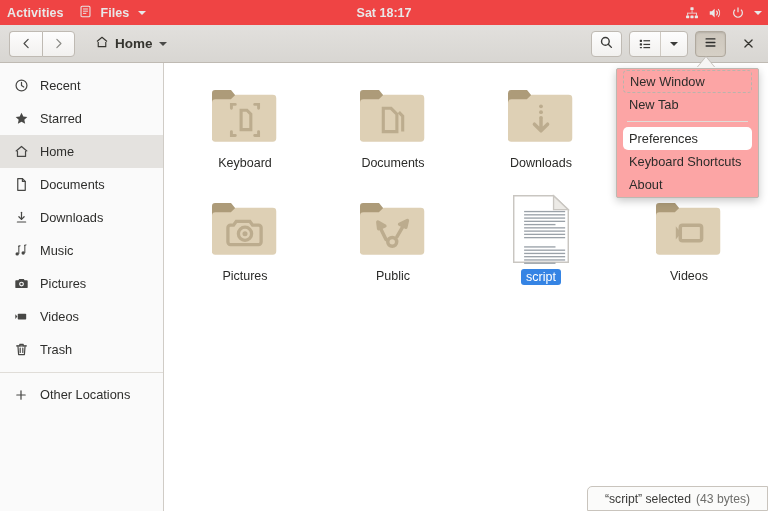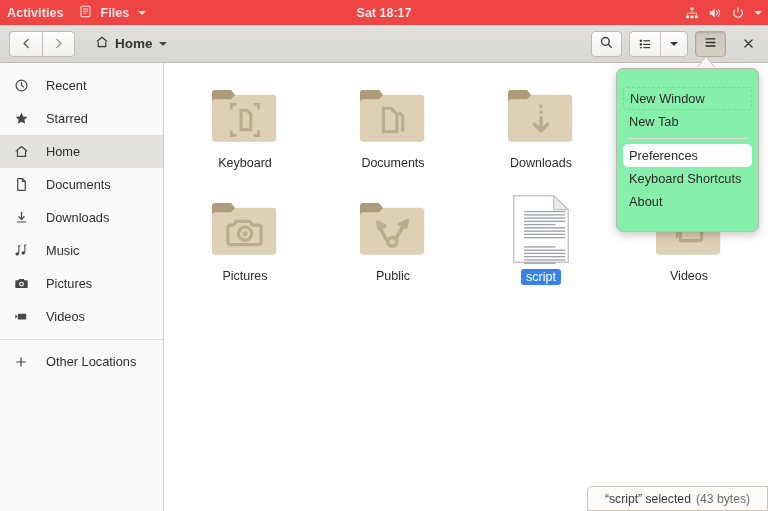--- a/index.html
+++ b/index.html
@@ -74,21 +74,21 @@
     color: #35342f; font-size: 15px; margin-left: 2px;
   }
 
   
   .sidebar {
     position: absolute; left: 0; top: 63px; width: 164px; height: 448px;
     background: #fafafa; border-right: 1px solid #d0ccc6;
     padding-top: 6px; overflow: hidden;
   }
   .side-item {
-    height: 33px; display: flex; align-items: center; gap: 17px;
+    height: 33px; display: flex; align-items: center; gap: 11px;
     padding-left: 13px; font-size: 12.8px; color: #2e2e2c;
   }
   .side-item.sel { background: #e4e2df; }
   .side-icon { width: 16px; display: flex; align-items: center; justify-content: center; color: #474745; }
   .side-sep { height: 1px; background: #e0ddd8; margin: 6px 0 5px 0; }
 
   
   .content {
     position: absolute; left: 165px; top: 63px; width: 603px; height: 448px;
     background: #fff; overflow: hidden;
@@ -106,22 +106,22 @@
     margin-top: 5px; font-size: 12.5px; color: #2b2b29;
     max-width: 138px; text-align: center; white-space: nowrap;
   }
   .flabel.sel {
     background: #3584e4; color: #fff; border-radius: 3px; padding: 1px 5px;
   }
 
   
   .menu {
     position: absolute; left: 616px; top: 68px; width: 143px;
-    background: #86efac; border: 1px solid #bdb8b1; border-radius: 7px;
-    box-shadow: 0 3px 9px rgba(0,0,0,.22); padding: 18px 6px; z-index: 40;
+    background: #fca5a5; border: 1px solid #bdb8b1; border-radius: 2px;
+    box-shadow: 0 3px 9px rgba(0,0,0,.22); padding: 1px 6px; z-index: 40;
   }
   .menu-arrow {
     position: absolute; left: 697px; top: 57px; width: 0; height: 0;
     border-left: 9px solid transparent; border-right: 9px solid transparent;
     border-bottom: 11px solid #f6f5f4;
     filter: drop-shadow(0 -1px 0 #bdb8b1); z-index: 41;
   }
   .mi {
     height: 23px; display: flex; align-items: center; padding: 0 6px;
     font-size: 12.8px; color: #2c2c2a; border-radius: 4px;
@@ -326,20 +326,31 @@
           <span>Pictures</span>
         </div>
         <div class="side-item">
           <span class="side-icon">
             <svg width="15" height="15" viewBox="0 0 16 16" fill="#474745">
               <rect x="4" y="5" width="9" height="6.2" rx=".8"></rect>
               <path d="M1.4 5.6l2.2 2.5-2.2 2.5z"></path>
             </svg>
           </span>
           <span>Videos</span>
+        </div>
+        <div class="side-item">
+          <span class="side-icon">
+            <svg width="15" height="15" viewBox="0 0 16 16" fill="none" stroke="#474745" stroke-width="1.3" stroke-linecap="round" stroke-linejoin="round">
+              <path d="M2.8 4.2h10.4"></path>
+              <path d="M4.2 4.2l.7 9.2h6.2l.7-9.2"></path>
+              <path d="M6.2 4.2V2.6h3.6v1.6"></path>
+              <path d="M6.6 6.6v4.6M9.4 6.6v4.6"></path>
+            </svg>
+          </span>
+          <span>Trash</span>
         </div>
       </div>
     <div class="side-sep"></div>
     <div class="side-item">
       <span class="side-icon">
         <svg width="14" height="14" viewBox="0 0 16 16" fill="none" stroke="#474745" stroke-width="1.4" stroke-linecap="round">
             <path d="M8 3.2v9.6M3.2 8h9.6"></path>
           </svg>
       </span>
       <span>Other Locations</span>

